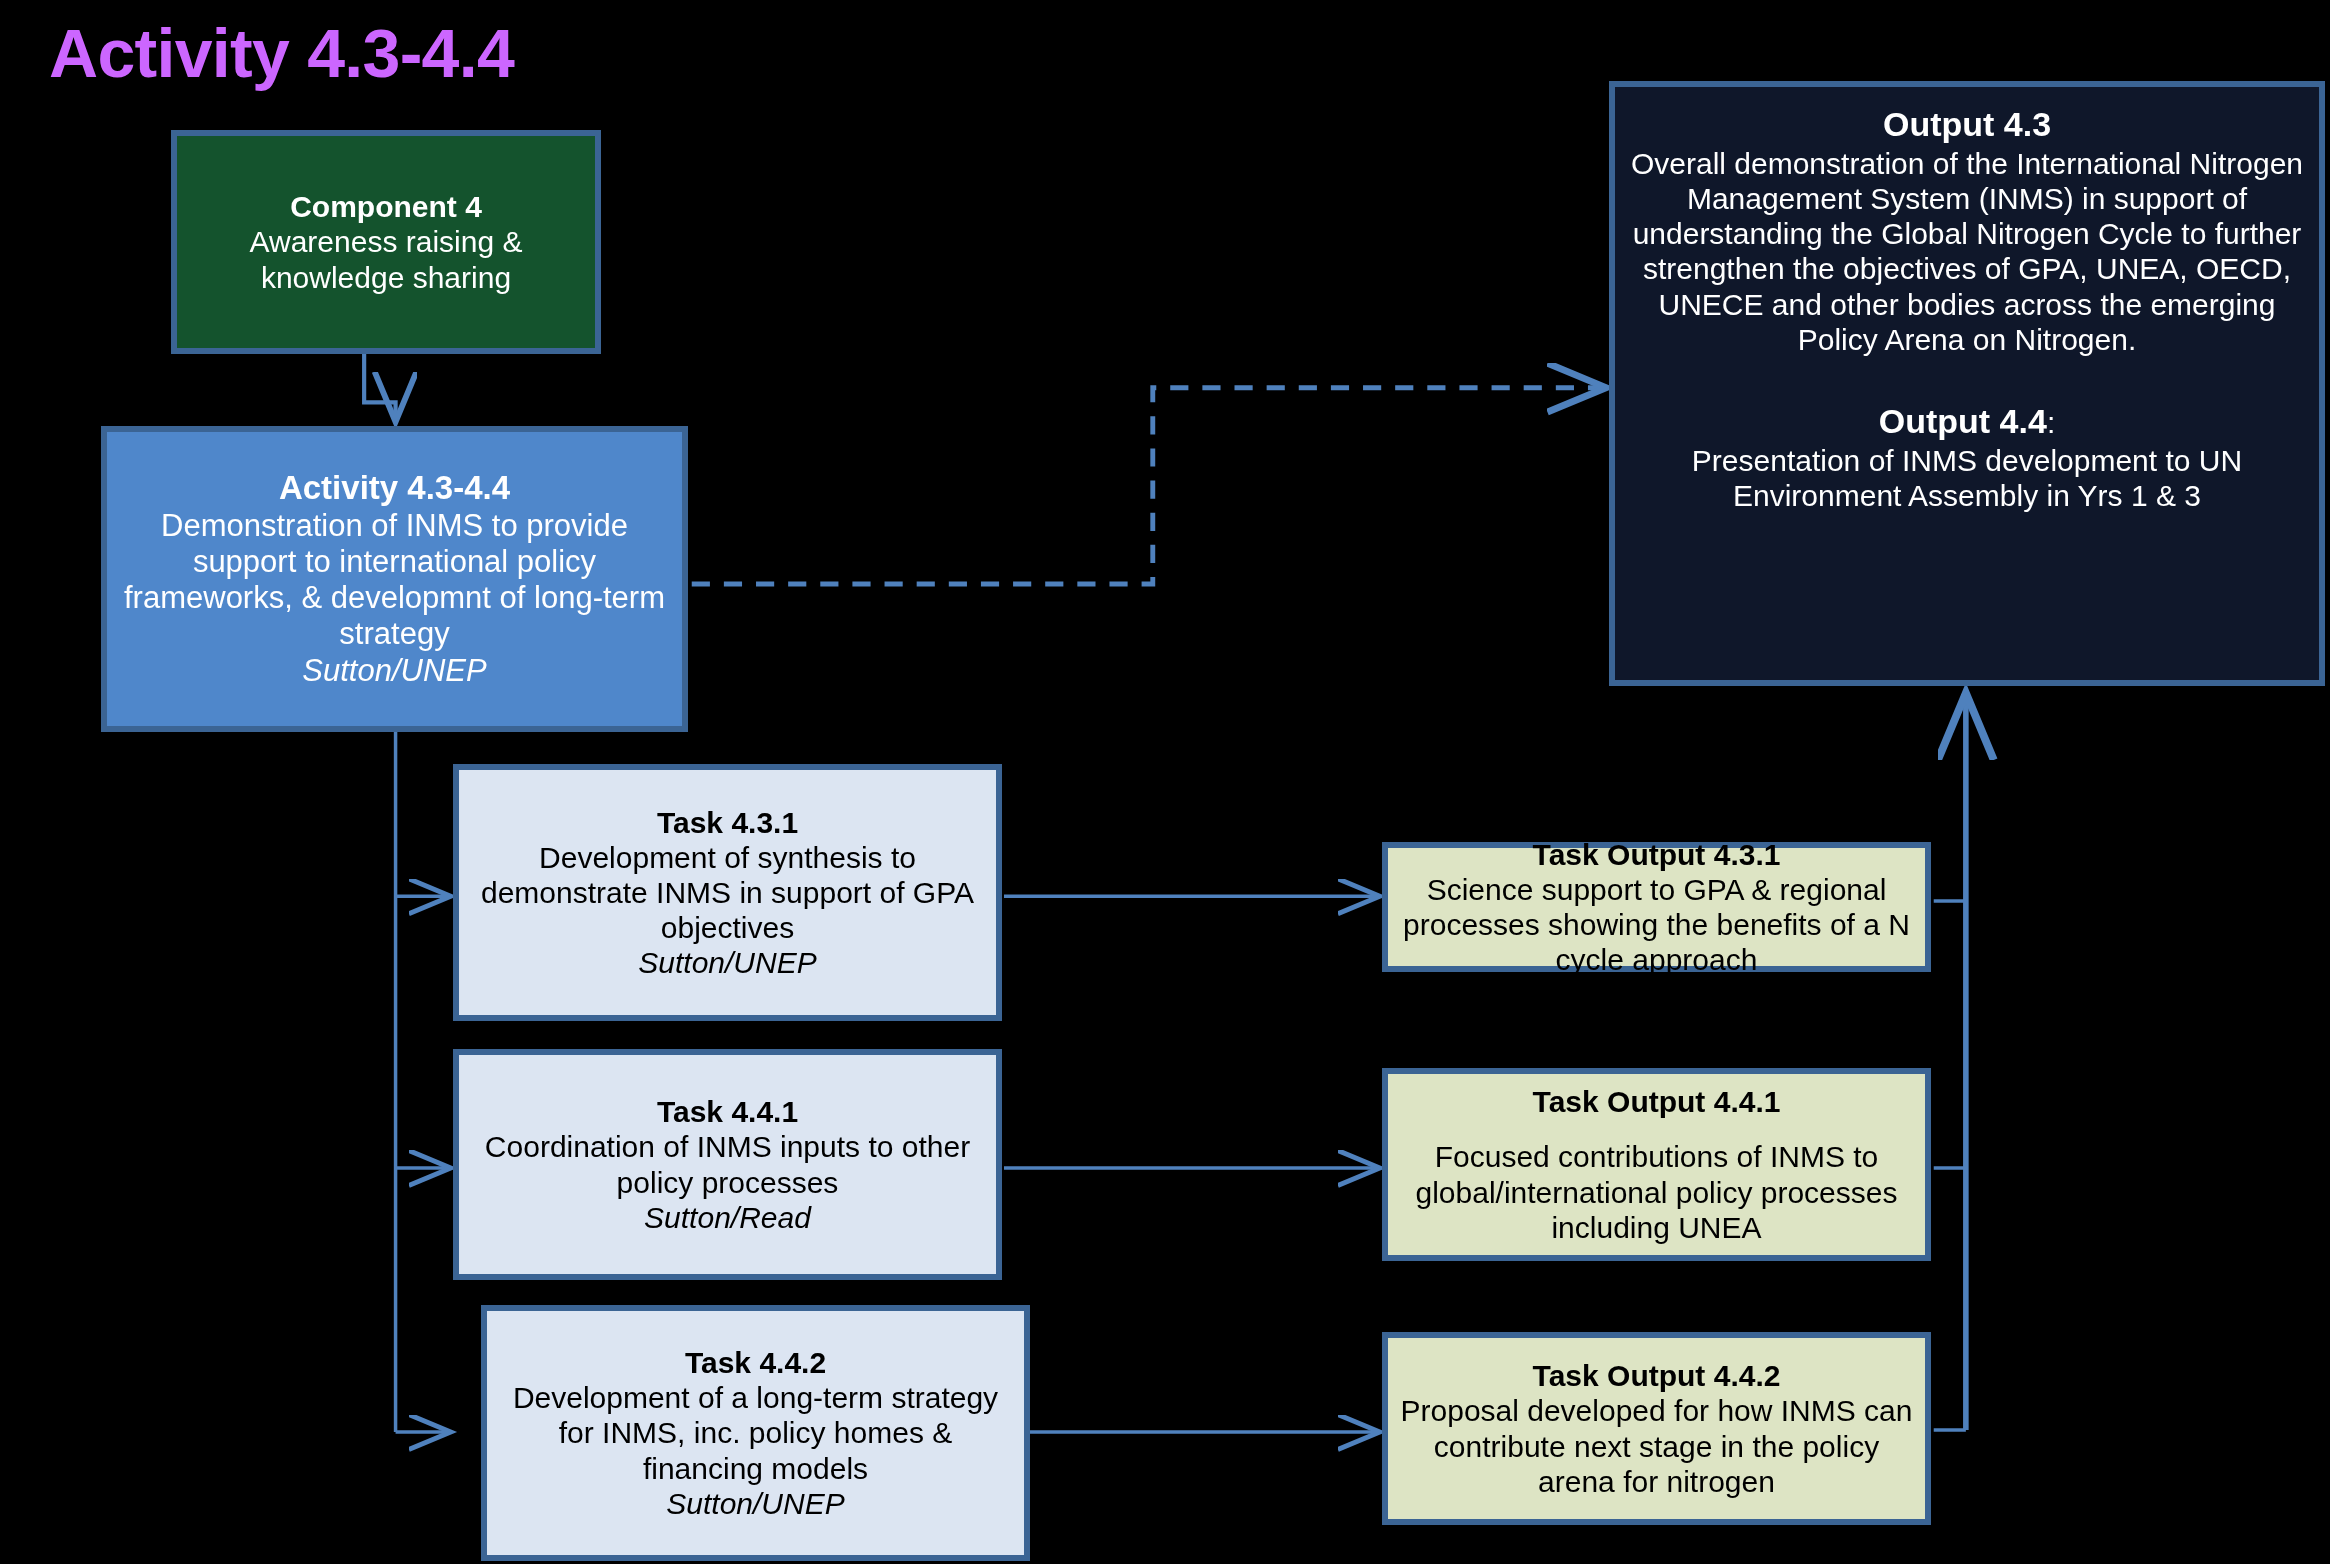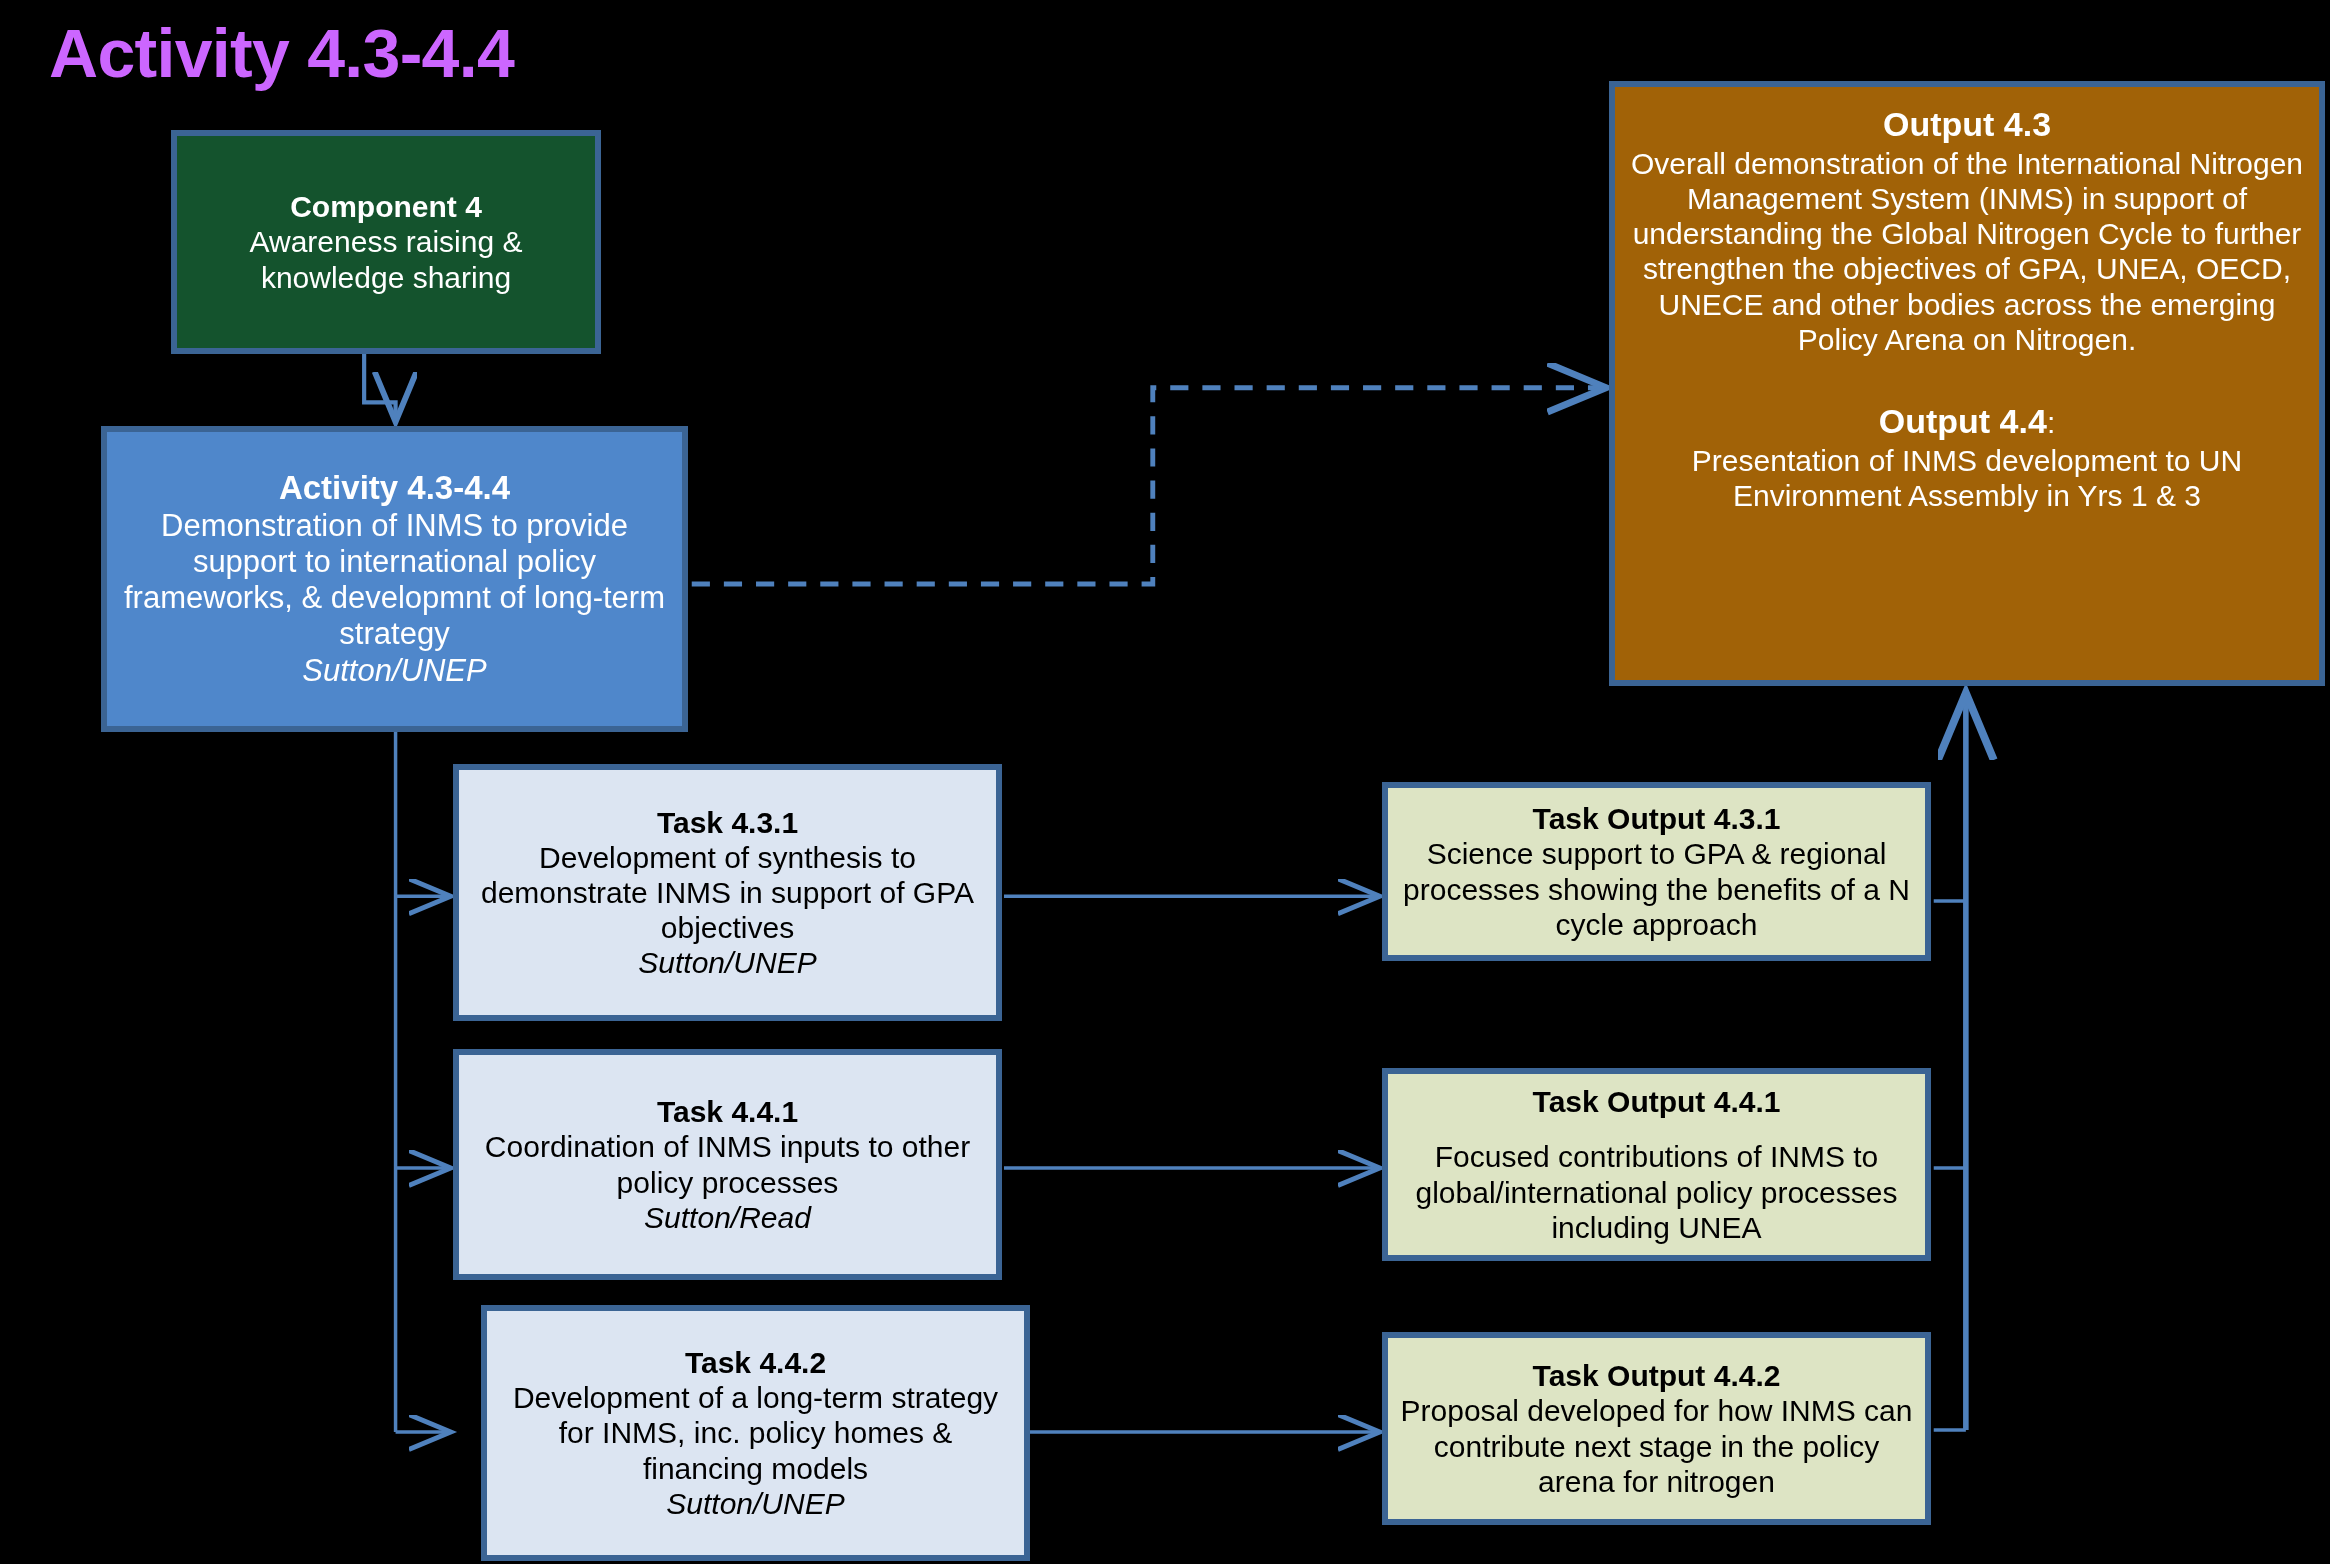--- a/index.html
+++ b/index.html
@@ -68,21 +68,21 @@
     width: 587px; height: 306px;
     background: #4f87cb;
     color: #ffffff;
     font-size: 31px;
   }
   #activity .hdr { font-size: 33px; }
 
   #output-main {
     left: 1609px; top: 81px;
     width: 716px; height: 605px;
-    background: #a16207;
+    background: #0f172a;
     color: #ffffff;
     font-size: 30px;
     justify-content: flex-start;
     padding-top: 18px;
   }
   #output-main .hdr { font-size: 34px; margin-bottom: 1.4px; }
   #output-main .gap { height: 45px; }
   #output-main .hdr2 { font-size: 34px; font-weight: bold; margin-bottom: 1.4px; }
   #output-main .hdr2 .colon { font-weight: normal; font-size: 30px; }
 
@@ -97,21 +97,21 @@
   #task-441 { top: 1049px; height: 231px; }
   #task-442 { top: 1305px; height: 256px; margin-left: 28px; }
 
   .taskout {
     left: 1382px;
     width: 549px;
     background: #dde4c4;
     color: #000000;
     font-size: 30px;
   }
-  #taskout-431 { top: 782px; height: 179px; align-items: center; }
+  #taskout-431 { top: 842px; height: 130px; align-items: center; }
   #taskout-441 { top: 1068px; height: 193px; gap: 20px; }
   #taskout-442 { top: 1332px; height: 193px; }
 
   
   #wires {
     position: absolute;
     left: 0; top: 0;
     width: 2330px; height: 1564px;
     pointer-events: none;
   }

